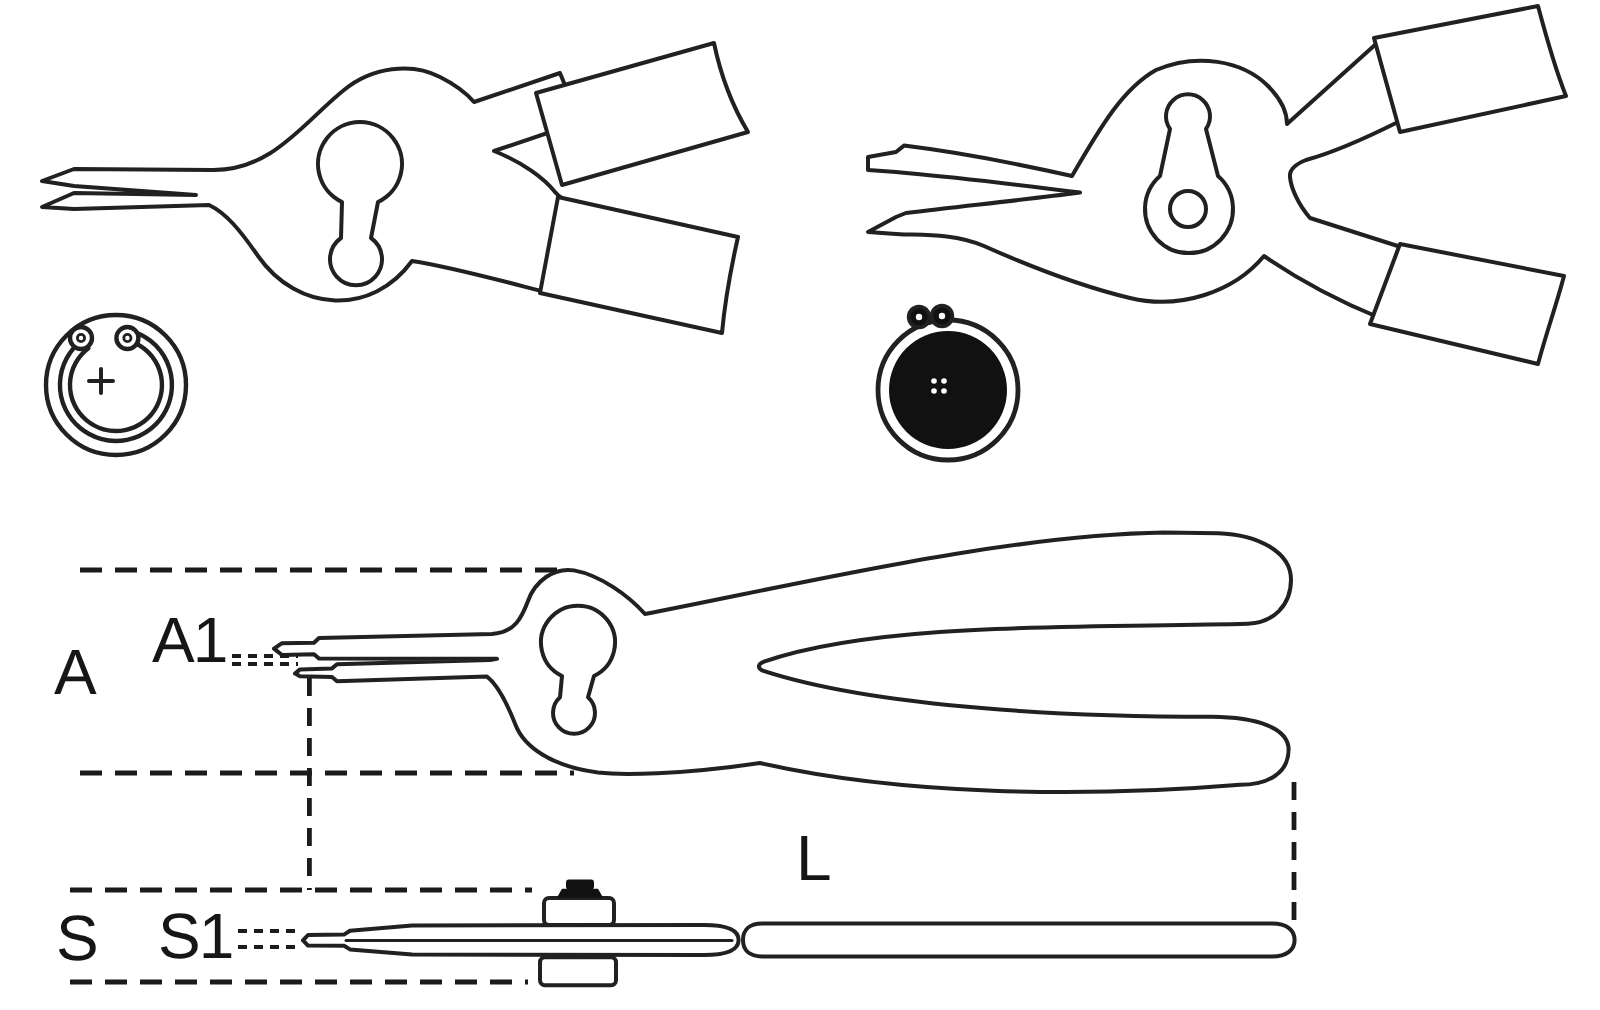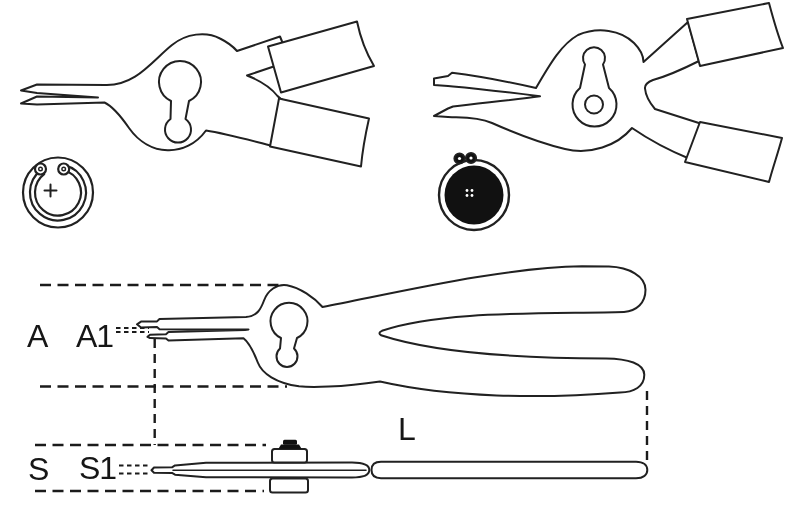--- a/index.html
+++ b/index.html
@@ -166,17 +166,17 @@
       <line x1="154.7" y1="339" x2="154.7" y2="445" stroke-dasharray="9 6"></line>
       <line x1="647" y1="391" x2="647" y2="461" stroke-dasharray="9 6"></line>
       <line x1="116" y1="328" x2="149" y2="328" stroke-dasharray="4.5 3.5" stroke-width="2"></line>
       <line x1="116" y1="332" x2="149" y2="332" stroke-dasharray="4.5 3.5" stroke-width="2"></line>
       <line x1="119" y1="465.5" x2="150" y2="465.5" stroke-dasharray="4.5 3.5" stroke-width="2"></line>
       <line x1="119" y1="473.5" x2="150" y2="473.5" stroke-dasharray="4.5 3.5" stroke-width="2"></line>
     </g>
   </svg>
 
   <div class="dim-label" style="left:27px;top:320px;">A</div>
-  <div class="dim-label" style="left:76px;top:320px;">A1</div>
+  <div class="dim-label" style="left:76px;top:304px;">A1</div>
   <div class="dim-label" style="left:398px;top:413px;">L</div>
   <div class="dim-label" style="left:28px;top:453px;">S</div>
   <div class="dim-label" style="left:79px;top:452px;">S1</div>
 </div>
 
 </body></html>

